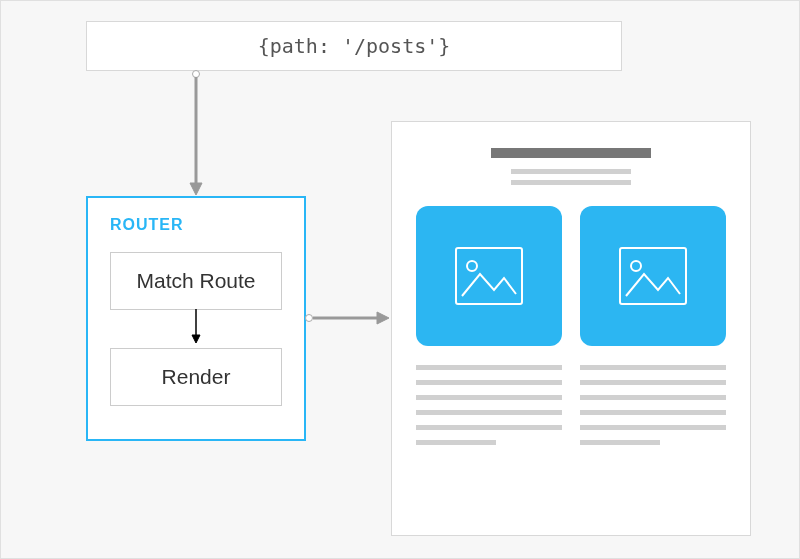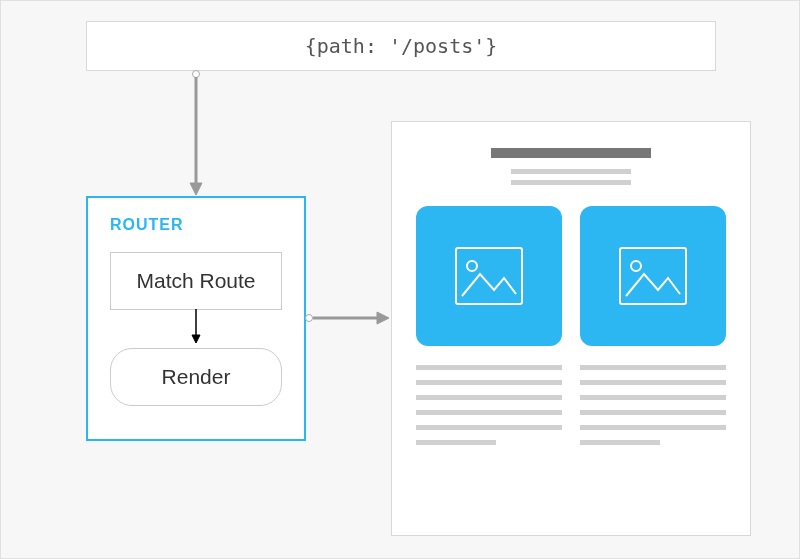--- a/index.html
+++ b/index.html
@@ -10,21 +10,21 @@
     border: 1px solid #e0e0e0;
     font-family: -apple-system, BlinkMacSystemFont, "Segoe UI", Helvetica, Arial, sans-serif;
     position: relative;
   }
 
   
   .path-box {
     position: absolute;
     left: 85px;
     top: 20px;
-    width: 630px;
+    width: 536px;
     height: 50px;
     background: #fff;
     border: 1px solid #d8d8d8;
     display: flex;
     align-items: center;
     justify-content: center;
     font-size: 20px;
     color: #555;
     font-family: "Menlo", "Consolas", monospace;
   }
@@ -50,21 +50,21 @@
   .router-step {
     border: 1px solid #ccc;
     background: #fff;
     height: 58px;
     display: flex;
     align-items: center;
     justify-content: center;
     font-size: 21px;
     color: #333;
   }
-  .router-step + .router-step { margin-top: 38px; border-radius: 22px; }
+  .router-step + .router-step { margin-top: 38px; }
 
   
   .page-box {
     position: absolute;
     left: 390px;
     top: 120px;
     width: 360px;
     height: 415px;
     background: #fff;
     border: 1px solid #d8d8d8;

